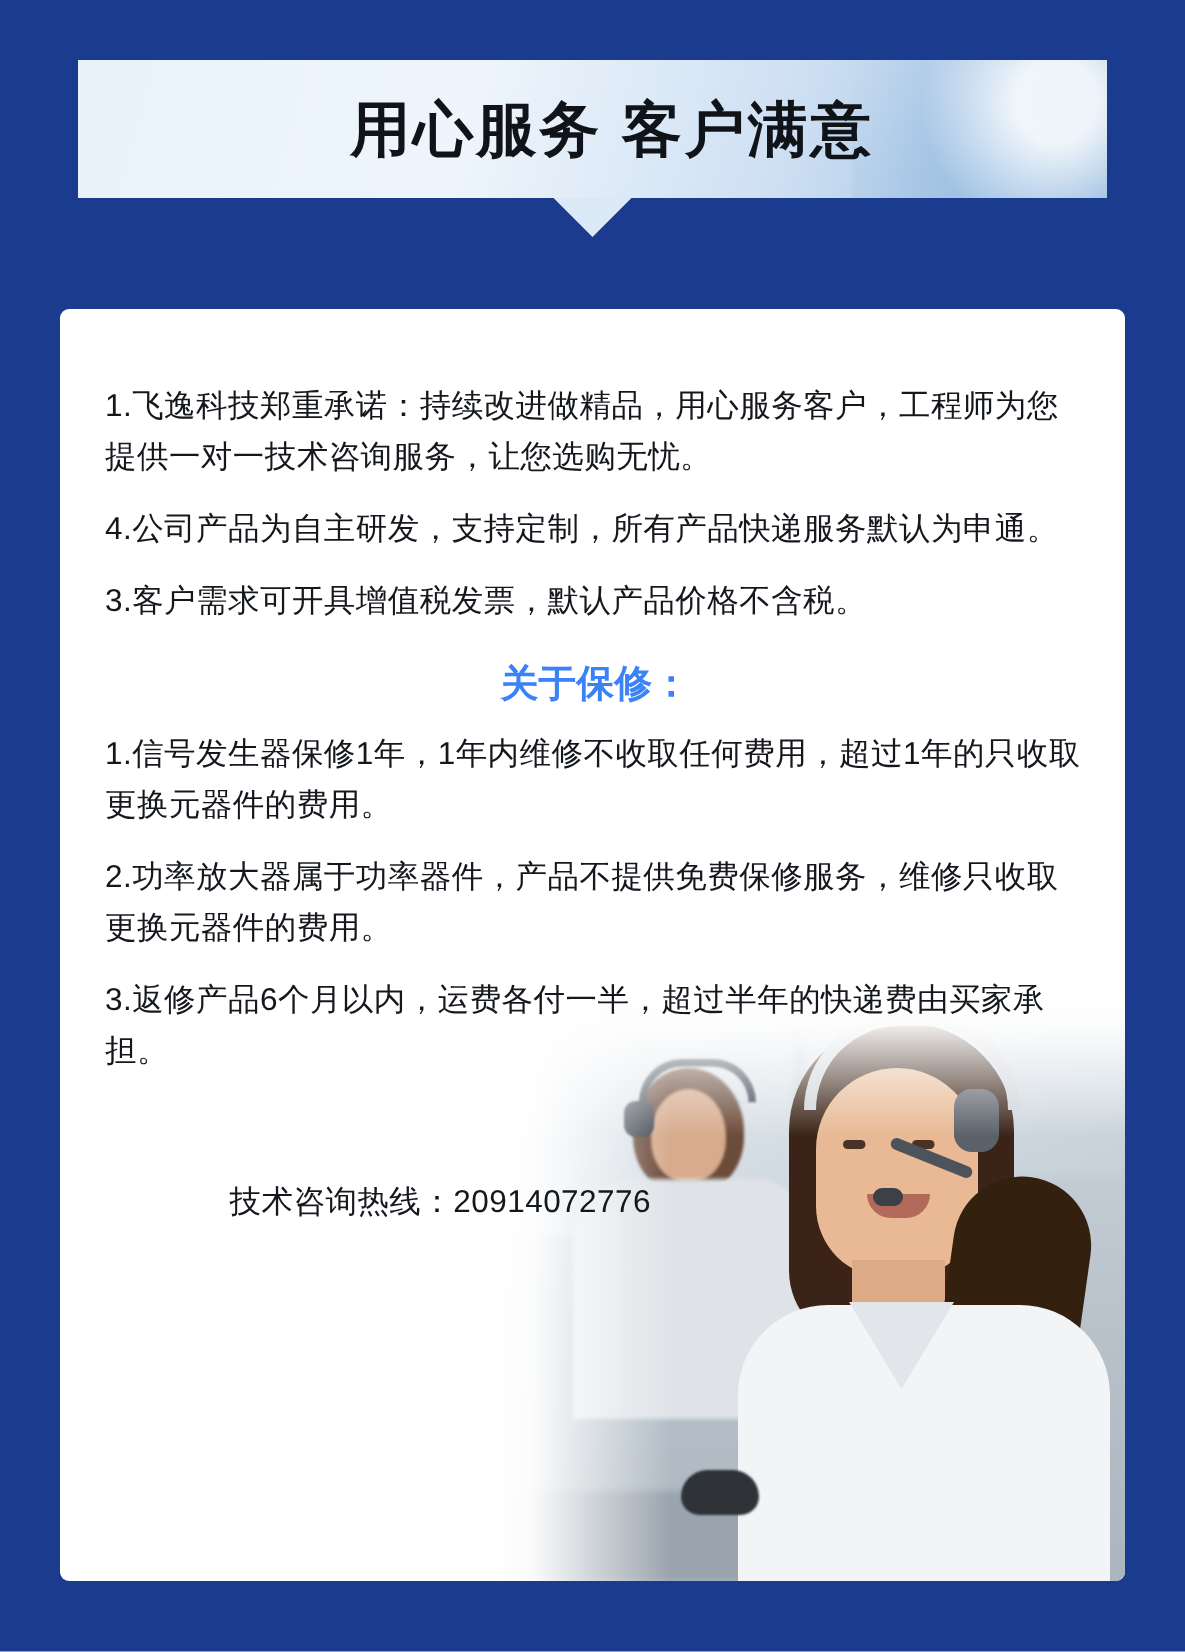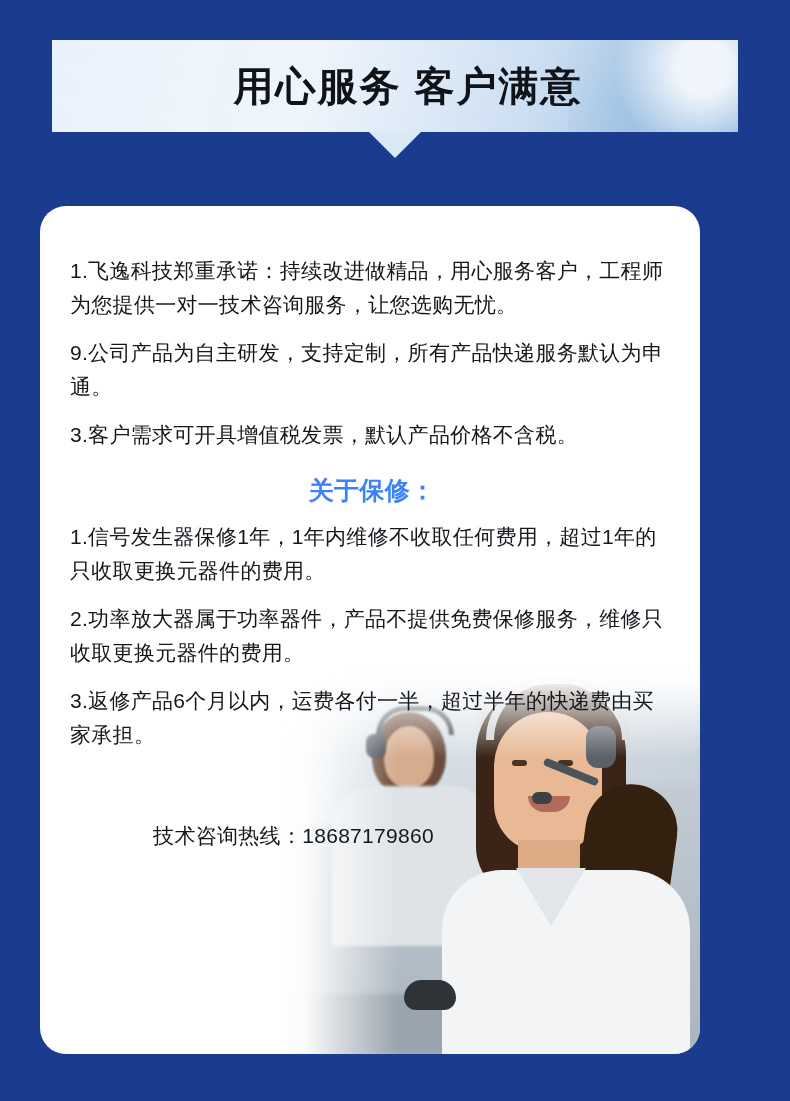--- a/index.html
+++ b/index.html
@@ -71,24 +71,24 @@
     border-left: 26px solid transparent;
     border-right: 26px solid transparent;
     border-top: 26px solid #dbe8f6;
   }
 
   
   .content-card {
     position: absolute;
     left: 40px;
     top: 206px;
-    width: 660px;
+    width: 710px;
     height: 848px;
     background: #ffffff;
-    border-radius: 26px;
+    border-radius: 6px;
     overflow: hidden;
   }
 
   
   .photo {
     position: absolute;
     right: 0;
     bottom: 0;
     width: 420px;
     height: 390px;
@@ -347,32 +347,32 @@
     <div class="ph-headset-cup"></div>
     <div class="ph-mic-arm"></div>
     <div class="ph-mic-tip"></div>
     <div class="ph-mouse"></div>
     <div class="photo-fade"></div>
   </div>
 
   <div class="text-area">
 
     <p class="para">1.飞逸科技郑重承诺：持续改进做精品，用心服务客户，工程师为您提供一对一技术咨询服务，让您选购无忧。</p>
-    <p class="para">9.公司产品为自主研发，支持定制，所有产品快递服务默认为申通。</p>
+    <p class="para">4.公司产品为自主研发，支持定制，所有产品快递服务默认为申通。</p>
     <p class="para">3.客户需求可开具增值税发票，默认产品价格不含税。</p>
 
     <p class="section-head">关于保修：</p>
     <p class="para">1.信号发生器保修1年，1年内维修不收取任何费用，超过1年的只收取更换元器件的费用。</p>
     <p class="para">2.功率放大器属于功率器件，产品不提供免费保修服务，维修只收取更换元器件的费用。</p>
     <p class="para">3.返修产品6个月以内，运费各付一半，超过半年的快递费由买家承担。</p>
 
 
     <div class="contact">
       <div class="contact-row">
-        <span>技术咨询热线：</span><span>18687179860</span>
+        <span>技术咨询热线：</span><span>20914072776</span>
       </div>
       <div class="contact-row contact-indent">
         
       </div>
 
     </div>
 
   </div>
 </div>
 

